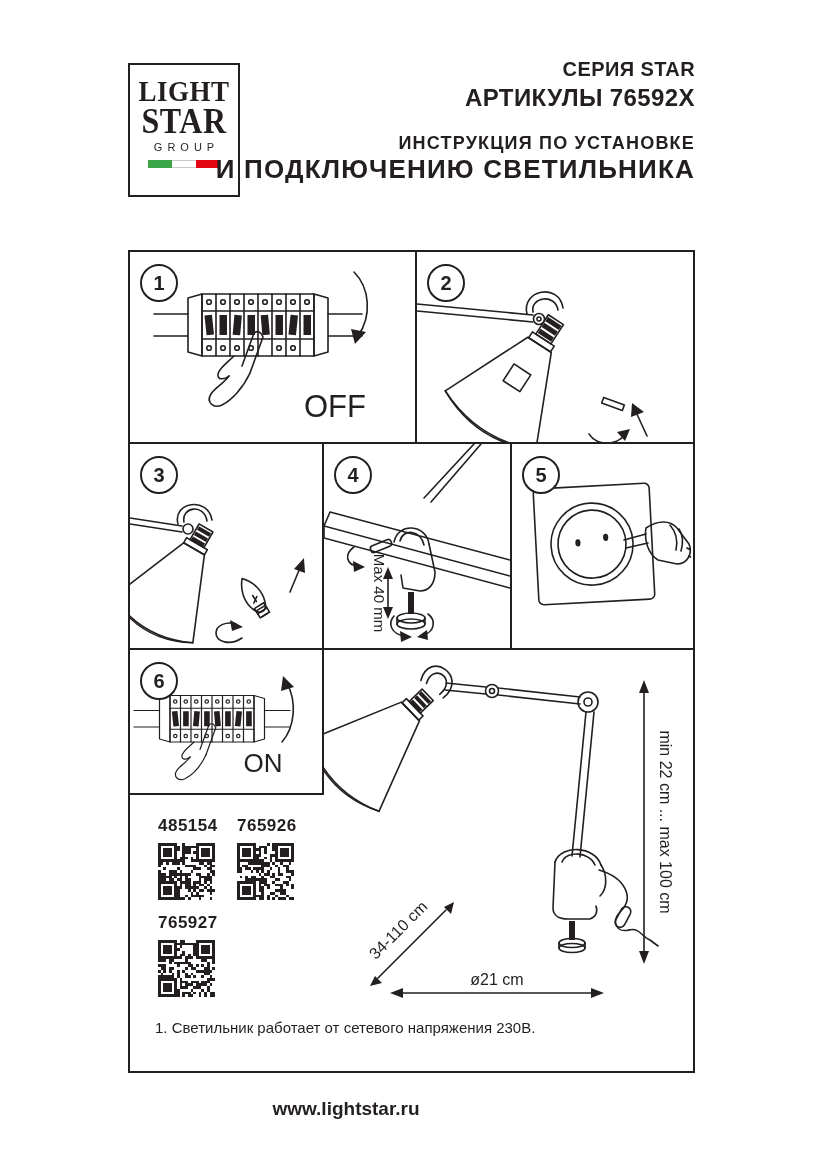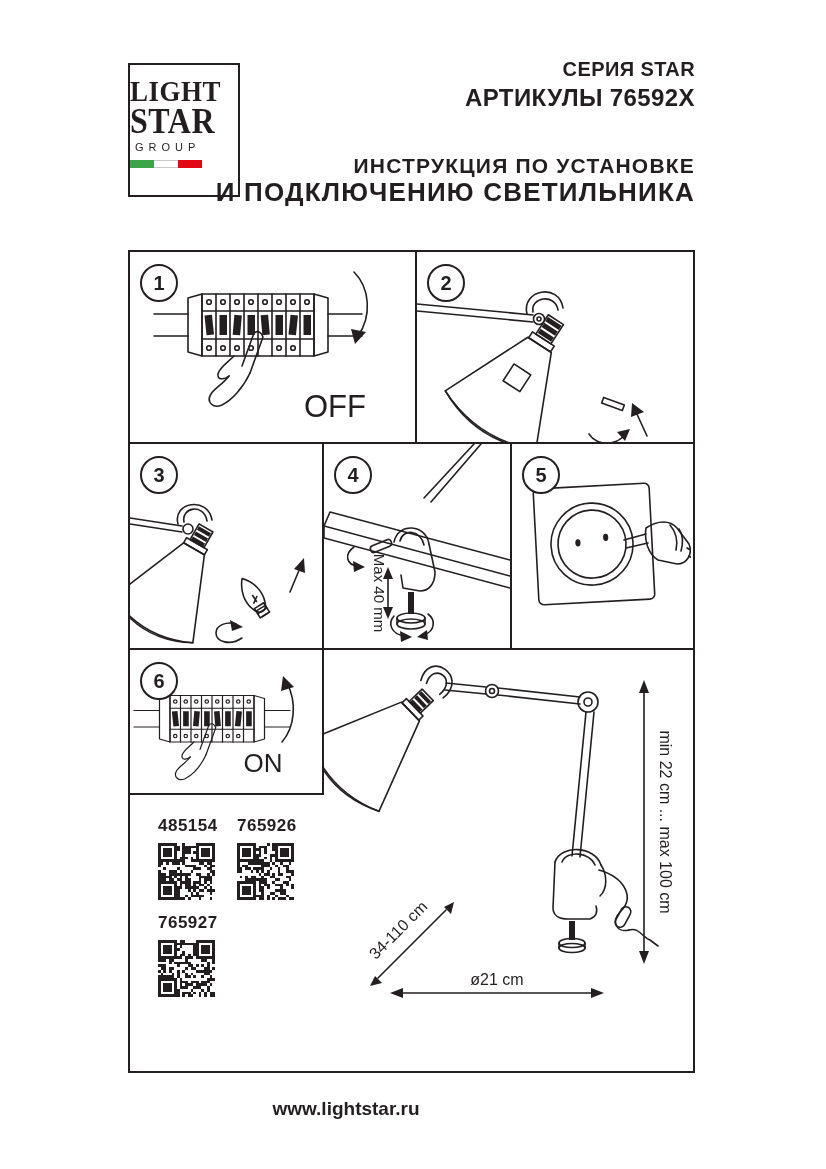--- a/index.html
+++ b/index.html
@@ -1,33 +1,33 @@
 <!DOCTYPE html>
 <html><head>
 <meta charset="utf-8">
 <style>
   html,body{margin:0;padding:0;background:#fff;}
   .page{position:relative;width:826px;height:1169px;background:#fff;overflow:hidden;
         font-family:"Liberation Sans",sans-serif;color:#231f20;}
   .abs{position:absolute;}
   
   .logo-box{left:128px;top:63px;width:112px;height:134px;border:2px solid #231f20;
-            box-sizing:border-box;display:flex;flex-direction:column;}
+            box-sizing:border-box;display:flex;flex-direction:column;align-items:center;}
   .logo-light{font-family:"Liberation Serif",serif;font-weight:700;font-size:27px;
               line-height:27px;margin-top:13px;letter-spacing:.5px;transform:scaleY(1.12);}
   .logo-star{font-family:"Liberation Serif",serif;font-weight:700;font-size:32px;
              line-height:30px;margin-top:1px;letter-spacing:.5px;transform:scaleY(1.12);}
   .logo-group{font-size:11px;letter-spacing:5px;margin-top:5px;margin-left:5px;font-weight:400;}
   .flag{margin-top:7px;width:72px;height:8px;display:flex;}
   .flag span{flex:1;height:100%;box-sizing:border-box;}
   .flag .mid{border-top:1px solid #c9c9c9;border-bottom:1px solid #c9c9c9;background:#fff;}
   .hdr{right:131px;top:58px;text-align:right;}
   .hdr .l1{font-size:20px;font-weight:700;line-height:22px;letter-spacing:.4px;}
   .hdr .l2{font-size:24px;font-weight:700;line-height:22px;letter-spacing:.4px;margin-top:7px;}
-  .hdr .t1{font-size:21px;font-weight:700;line-height:26px;letter-spacing:1.2px;margin-top:44px;}
+  .hdr .t1{font-size:18px;font-weight:700;line-height:26px;letter-spacing:1.2px;margin-top:21px;}
   .hdr .t2{font-size:26px;font-weight:700;line-height:26px;letter-spacing:1.2px;}
   
   .frame{left:128px;top:250px;width:563px;height:819px;border:2px solid #231f20;}
   .panel{position:absolute;box-sizing:border-box;}
   .b-r{border-right:2px solid #231f20;}
   .b-b{border-bottom:2px solid #231f20;}
   .stepnum{position:absolute;left:10px;top:12px;width:34px;height:34px;border:2px solid #231f20;
            border-radius:50%;display:flex;align-items:center;justify-content:center;
            font-size:20px;font-weight:700;background:#fff;z-index:2;}
   
@@ -730,17 +730,18 @@
       <polygon class="fill" points="130,252 127,264 120,257"></polygon>
       <text transform="translate(78,284) rotate(-45)" font-size="16" text-anchor="middle">34-110 cm</text>
 
       <path d="M78,343 L268,343"></path>
       <polygon class="fill" points="66,343 79,338 79,348"></polygon>
       <polygon class="fill" points="280,343 267,338 267,348"></polygon>
       <text x="173" y="335" font-size="16" text-anchor="middle">ø21 cm</text>
     </svg>
 
     <div class="abs notes">
+      <div>1. Светильник работает от сетевого напряжения 230В.</div>
     </div>
   </div>
 
   <div class="abs footer">www.lightstar.ru</div>
 </div>
 
 </body></html>

